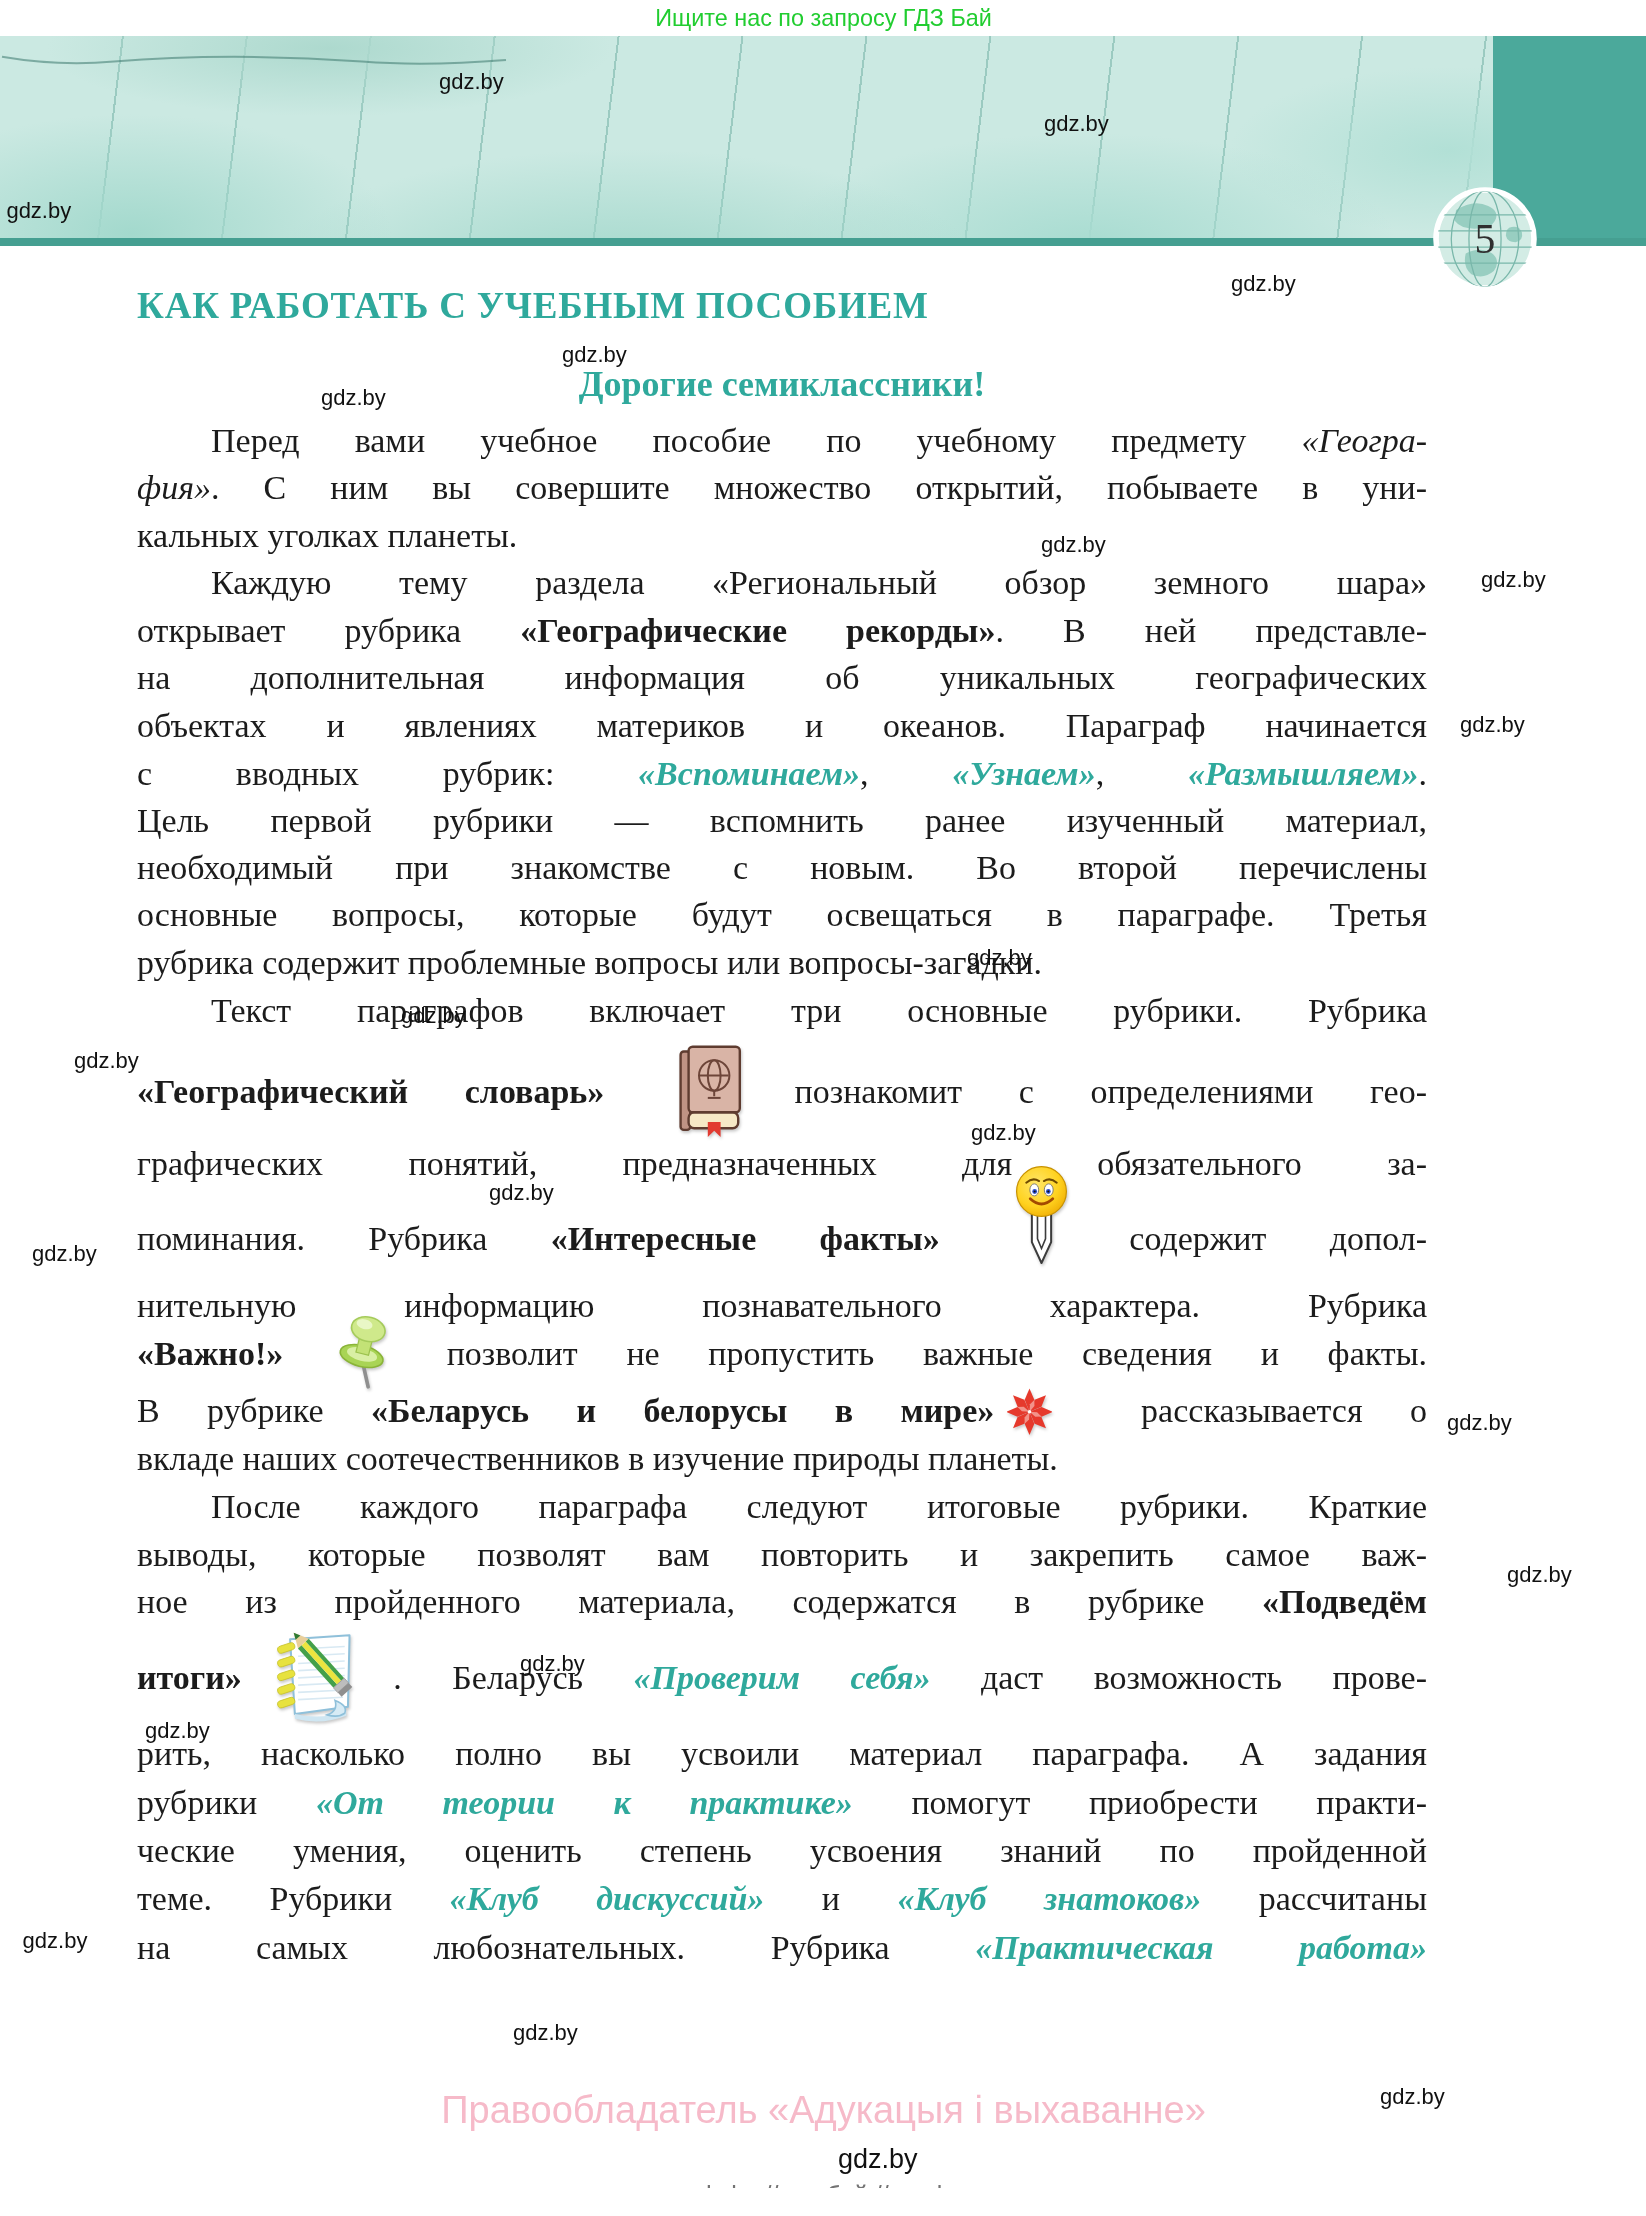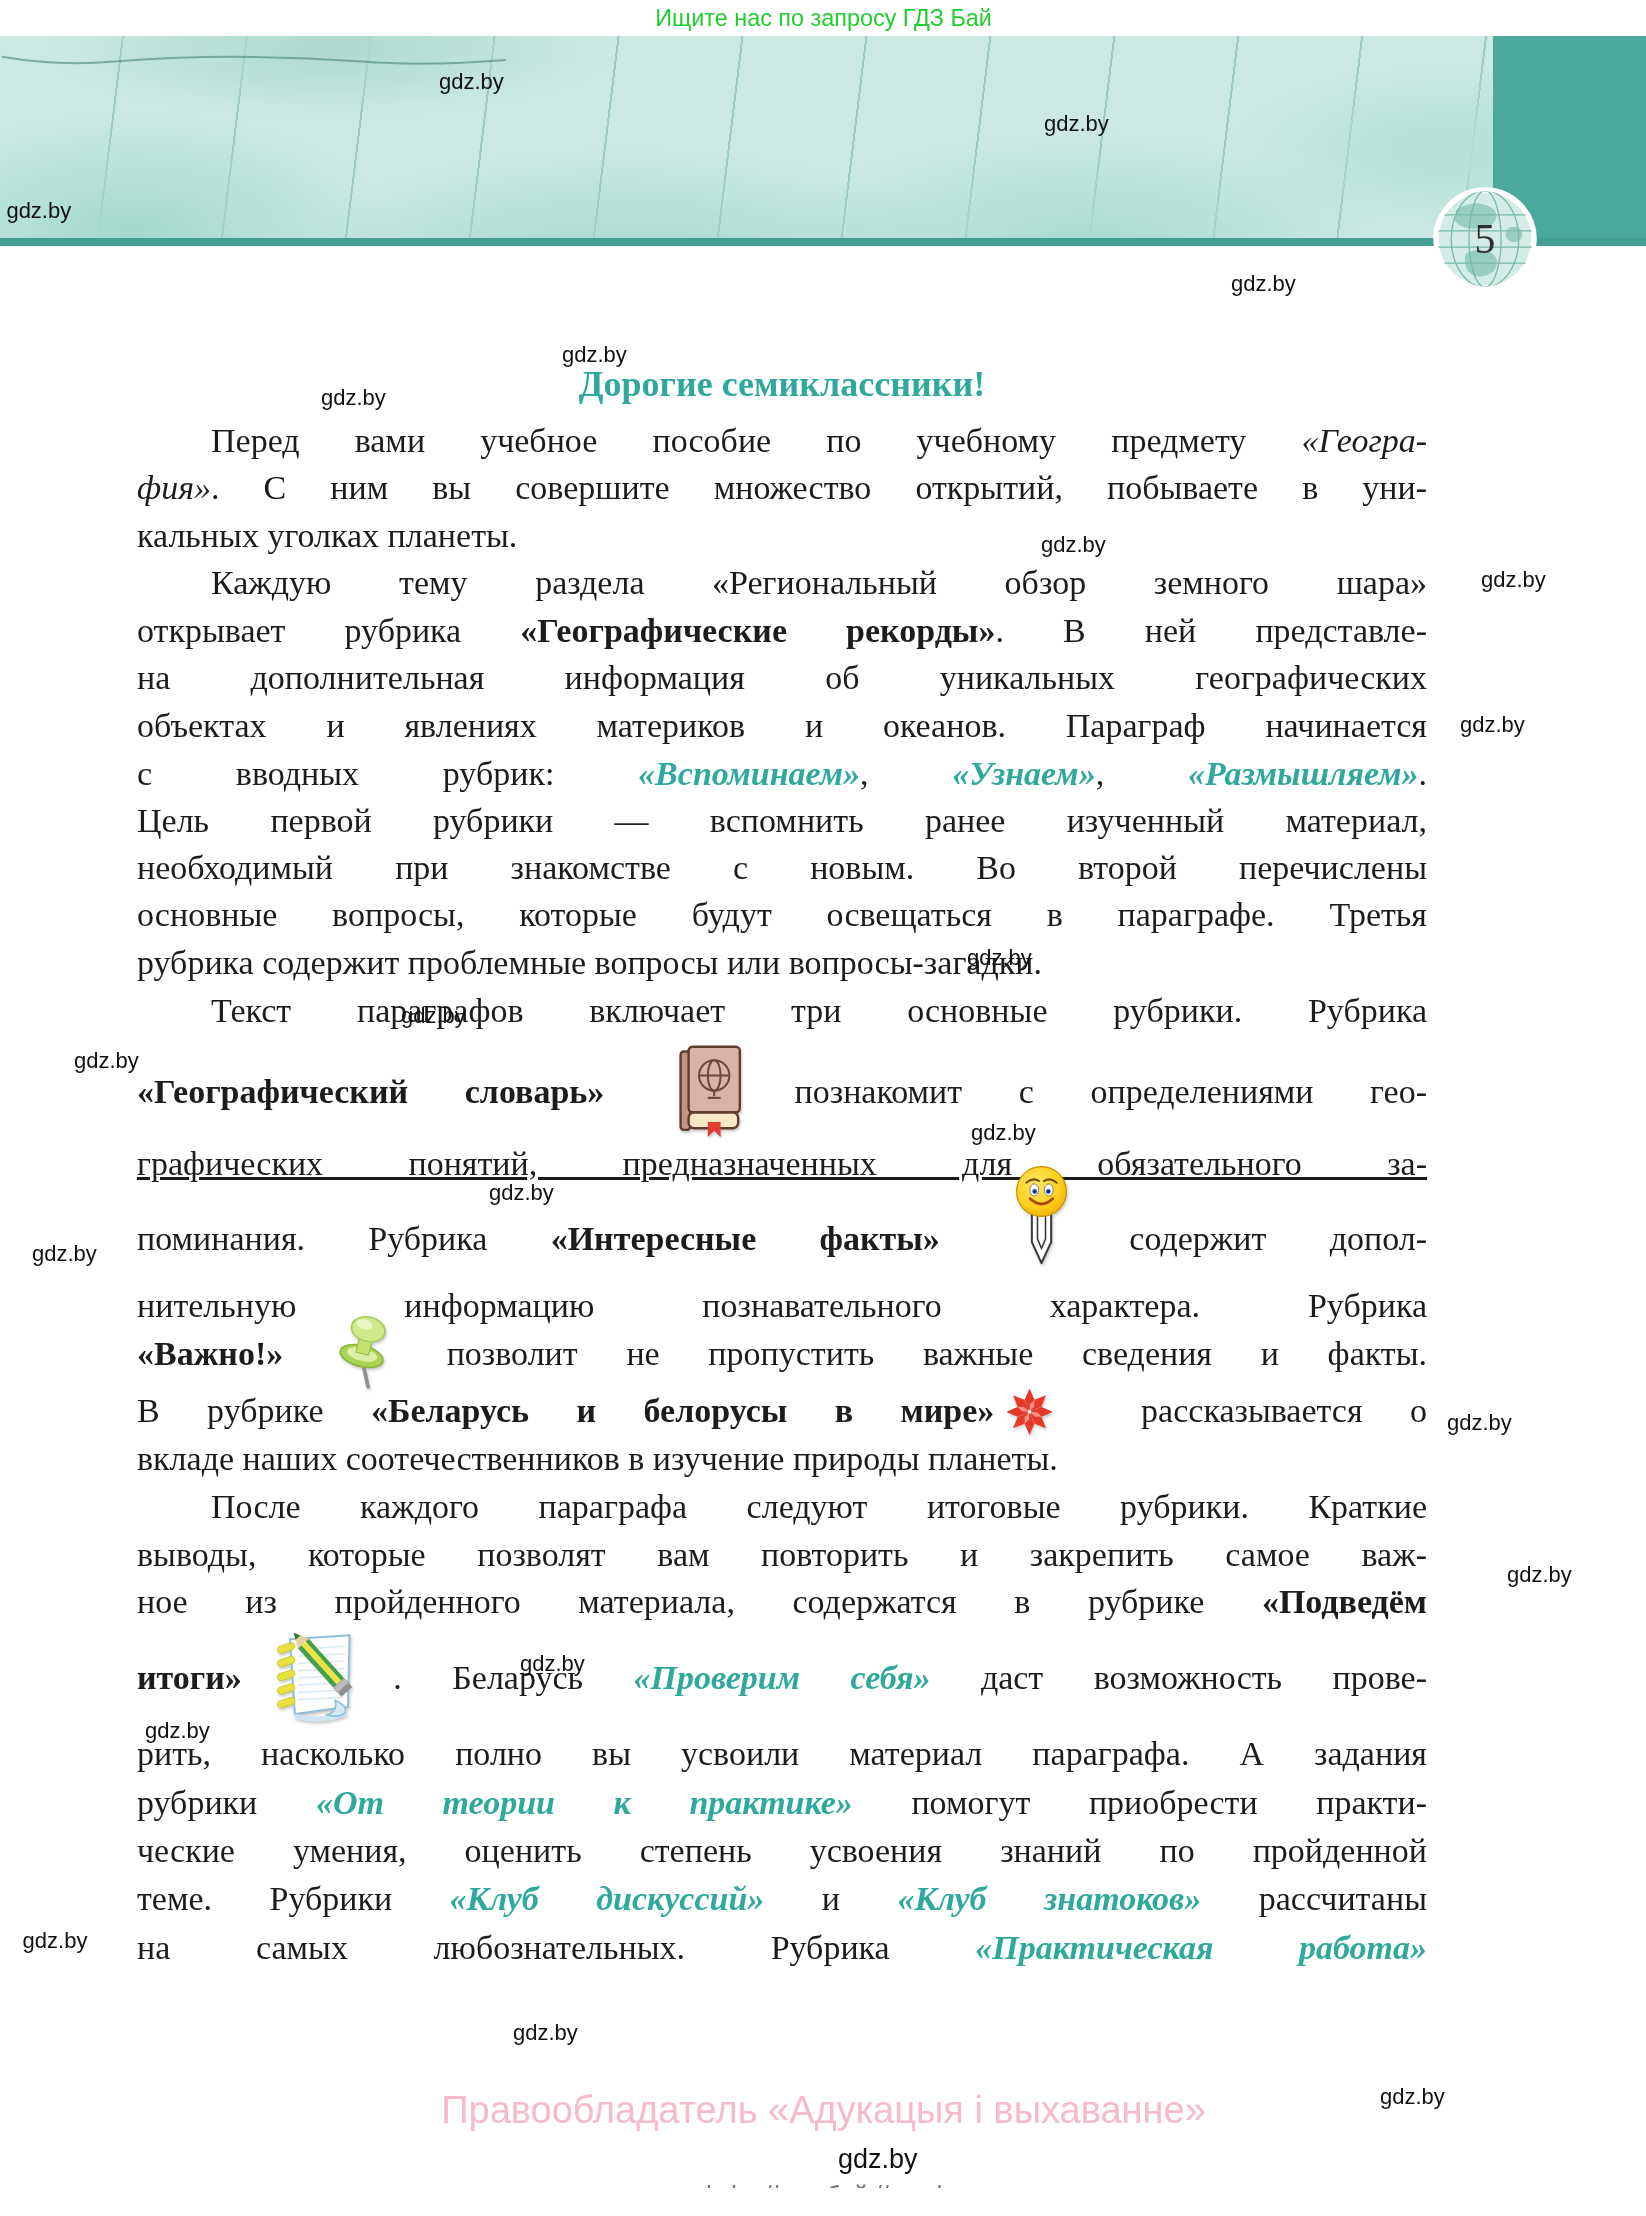--- a/index.html
+++ b/index.html
@@ -80,38 +80,39 @@
           <line x1="4" y1="36" x2="128" y2="36"></line>
           <line x1="2" y1="56" x2="130" y2="56"></line>
           <line x1="2" y1="76" x2="130" y2="76"></line>
           <line x1="6" y1="96" x2="126" y2="96"></line>
         </g>
       </g>
       <text x="66" y="84" text-anchor="middle" font-family="Liberation Serif, serif" font-size="52" fill="#2f2f2f">5</text>
     </svg>
   </div>
 
+  <h1 class="title">КАК РАБОТАТЬ С УЧЕБНЫМ ПОСОБИЕМ</h1>
   <div class="subtitle">Дорогие семиклассники!</div>
 
   <div>
       <div class="line just ind" style="top: 421px;"><span class="s-n">Перед вами учебное пособие по учебному предмету </span><span class="s-bi">«Геогра-</span></div>
       <div class="line just" style="top: 468px;"><span class="s-bi">фия»</span><span class="s-n">. С ним вы совершите множество открытий, побываете в уни-</span></div>
       <div class="line" style="top: 516px;"><span class="s-n">кальных уголках планеты.</span></div>
       <div class="line just ind" style="top: 563px;"><span class="s-n">Каждую тему раздела «Региональный обзор земного шара»</span></div>
       <div class="line just" style="top: 611px;"><span class="s-n">открывает рубрика </span><span class="s-b">«Географические рекорды»</span><span class="s-n">. В ней представле-</span></div>
       <div class="line just" style="top: 658px;"><span class="s-n">на дополнительная информация об уникальных географических</span></div>
       <div class="line just" style="top: 706px;"><span class="s-n">объектах и явлениях материков и океанов. Параграф начинается</span></div>
       <div class="line just" style="top: 754px;"><span class="s-n">с вводных рубрик: </span><span class="s-tbi">«Вспоминаем»</span><span class="s-n">, </span><span class="s-tbi">«Узнаем»</span><span class="s-n">, </span><span class="s-tbi">«Размышляем»</span><span class="s-n">.</span></div>
       <div class="line just" style="top: 801px;"><span class="s-n">Цель первой рубрики — вспомнить ранее изученный материал,</span></div>
       <div class="line just" style="top: 848px;"><span class="s-n">необходимый при знакомстве с новым. Во второй перечислены</span></div>
       <div class="line just" style="top: 895px;"><span class="s-n">основные вопросы, которые будут освещаться в параграфе. Третья</span></div>
       <div class="line" style="top: 943px;"><span class="s-n">рубрика содержит проблемные вопросы или вопросы-загадки.</span></div>
       <div class="line just ind" style="top: 991px;"><span class="s-n">Текст параграфов включает три основные рубрики. Рубрика</span></div>
       <div class="line just" style="top: 1072px;"><span class="s-b">«Географический словарь» </span><span class="gap" style="width: 77px;"></span><span class="s-n"> познакомит с определениями гео-</span></div>
-      <div class="line just" style="top: 1144px; text-decoration: underline;"><span class="s-n">графических понятий, предназначенных для обязательного за-</span></div>
+      <div class="line just" style="top: 1144px;"><span class="s-n">графических понятий, предназначенных для обязательного за-</span></div>
       <div class="line just" style="top: 1219px;"><span class="s-n">поминания. Рубрика </span><span class="s-b">«Интересные факты» </span><span class="gap" style="width: 63px;"></span><span class="s-n"> содержит допол-</span></div>
       <div class="line just" style="top: 1286px;"><span class="s-n">нительную информацию познавательного характера. Рубрика</span></div>
       <div class="line just" style="top: 1334px;"><span class="s-b">«Важно!» </span><span class="gap" style="width: 66px;"></span><span class="s-n"> позволит не пропустить важные сведения и факты.</span></div>
       <div class="line just" style="top: 1391px;"><span class="s-n">В рубрике </span><span class="s-b">«Беларусь и белорусы в мире» </span><span class="gap" style="width: 52px;"></span><span class="s-n"> рассказывается о</span></div>
       <div class="line" style="top: 1439px;"><span class="s-n">вкладе наших соотечественников в изучение природы планеты.</span></div>
       <div class="line just ind" style="top: 1487px;"><span class="s-n">После каждого параграфа следуют итоговые рубрики. Краткие</span></div>
       <div class="line just" style="top: 1535px;"><span class="s-n">выводы, которые позволят вам повторить и закрепить самое важ-</span></div>
       <div class="line just" style="top: 1582px;"><span class="s-n">ное из пройденного материала, содержатся в рубрике </span><span class="s-b">«Подведём</span></div>
       <div class="line just" style="top: 1658px;"><span class="s-b">итоги» </span><span class="gap" style="width: 101px;"></span><span class="s-n">. Беларусь </span><span class="s-tbi">«Проверим себя»</span><span class="s-n"> даст возможность прове-</span></div>
       <div class="line just" style="top: 1734px;"><span class="s-n">рить, насколько полно вы усвоили материал параграфа. А задания</span></div>

